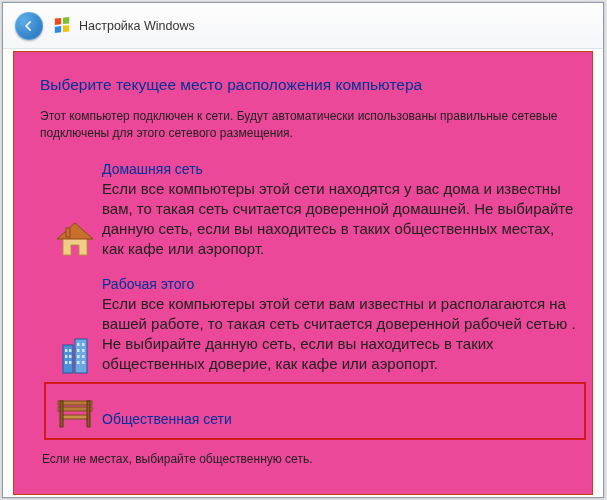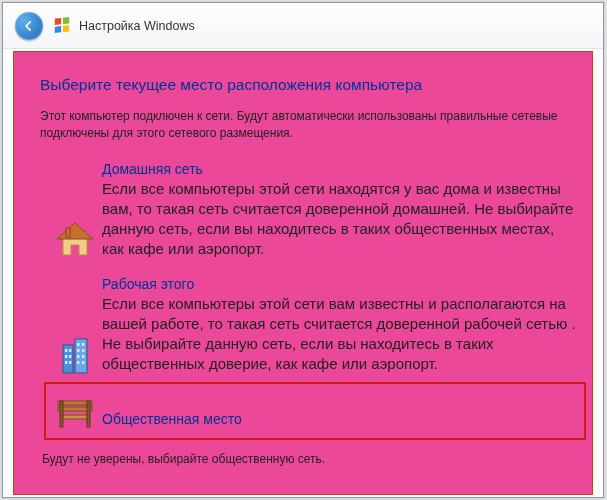--- a/index.html
+++ b/index.html
@@ -194,22 +194,22 @@
         <div class="option-icon">
           <svg width="42" height="36" viewBox="0 0 42 36">
             <rect x="4" y="8" width="34" height="4" fill="#b87a3a" stroke="#7a4a1b"></rect>
             <rect x="4" y="14" width="34" height="4" fill="#b87a3a" stroke="#7a4a1b"></rect>
             <rect x="8" y="22" width="26" height="4" fill="#c9904a" stroke="#7a4a1b"></rect>
             <rect x="6" y="8" width="3" height="26" fill="#8c5a28" stroke="#5c3712"></rect>
             <rect x="33" y="8" width="3" height="26" fill="#8c5a28" stroke="#5c3712"></rect>
           </svg>
         </div>
         <div class="option-body">
-          <div class="option-title">Общественная место</div>
+          <div class="option-title">Общественная сети</div>
         </div>
       </div>
 
     </div>
 
-    <div class="footer-note">Будут не уверены, выбирайте общественную сеть.</div>
+    <div class="footer-note">Если не местах, выбирайте общественную сеть.</div>
   </div>
 
 </div>
 
 </body></html>

